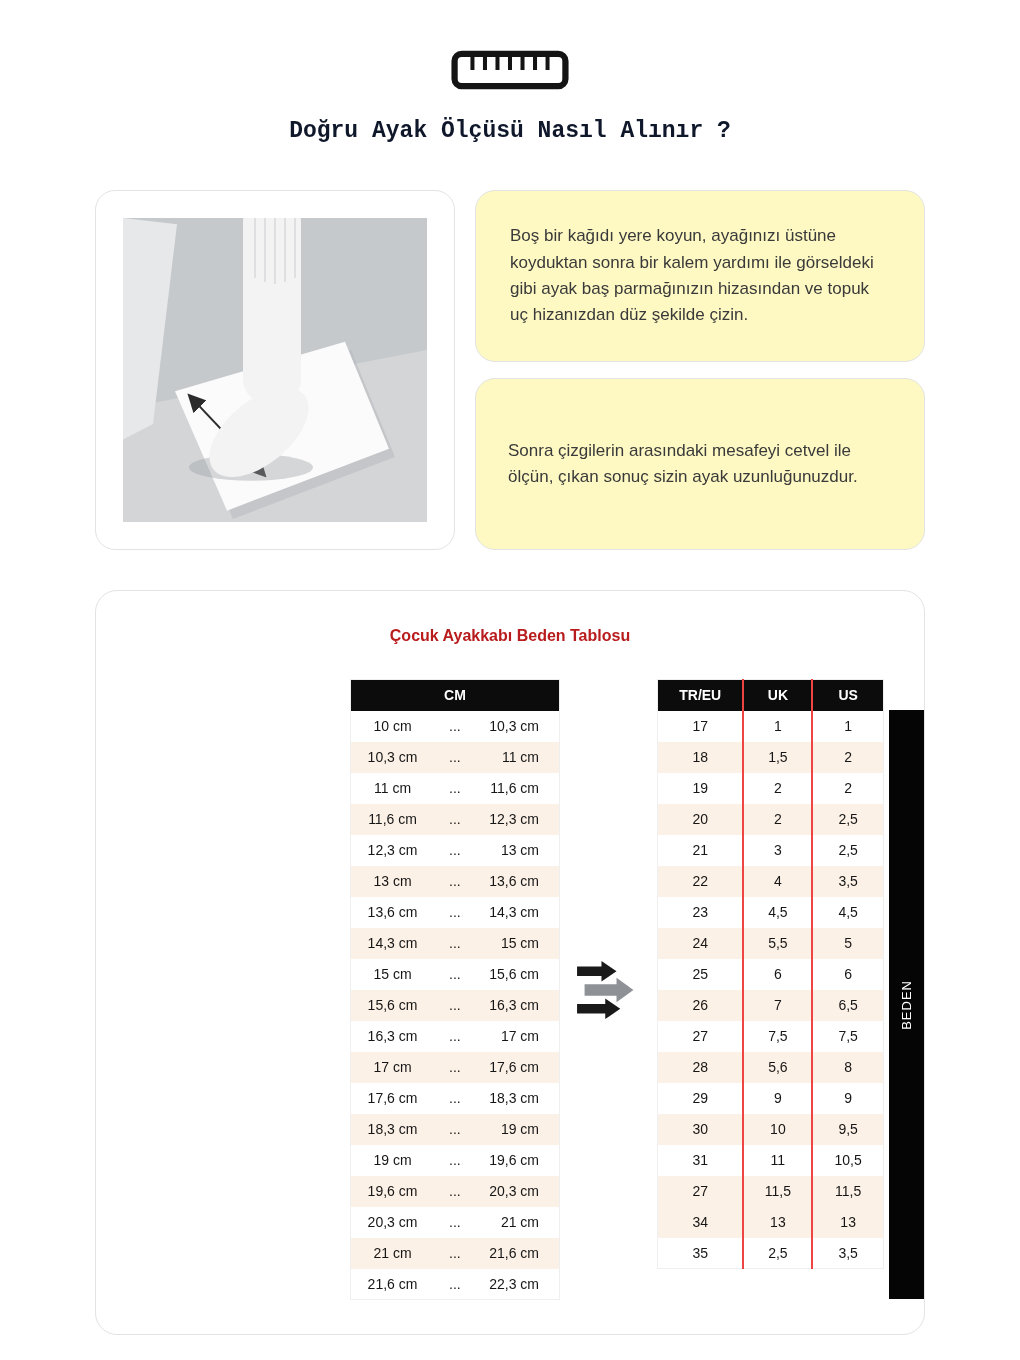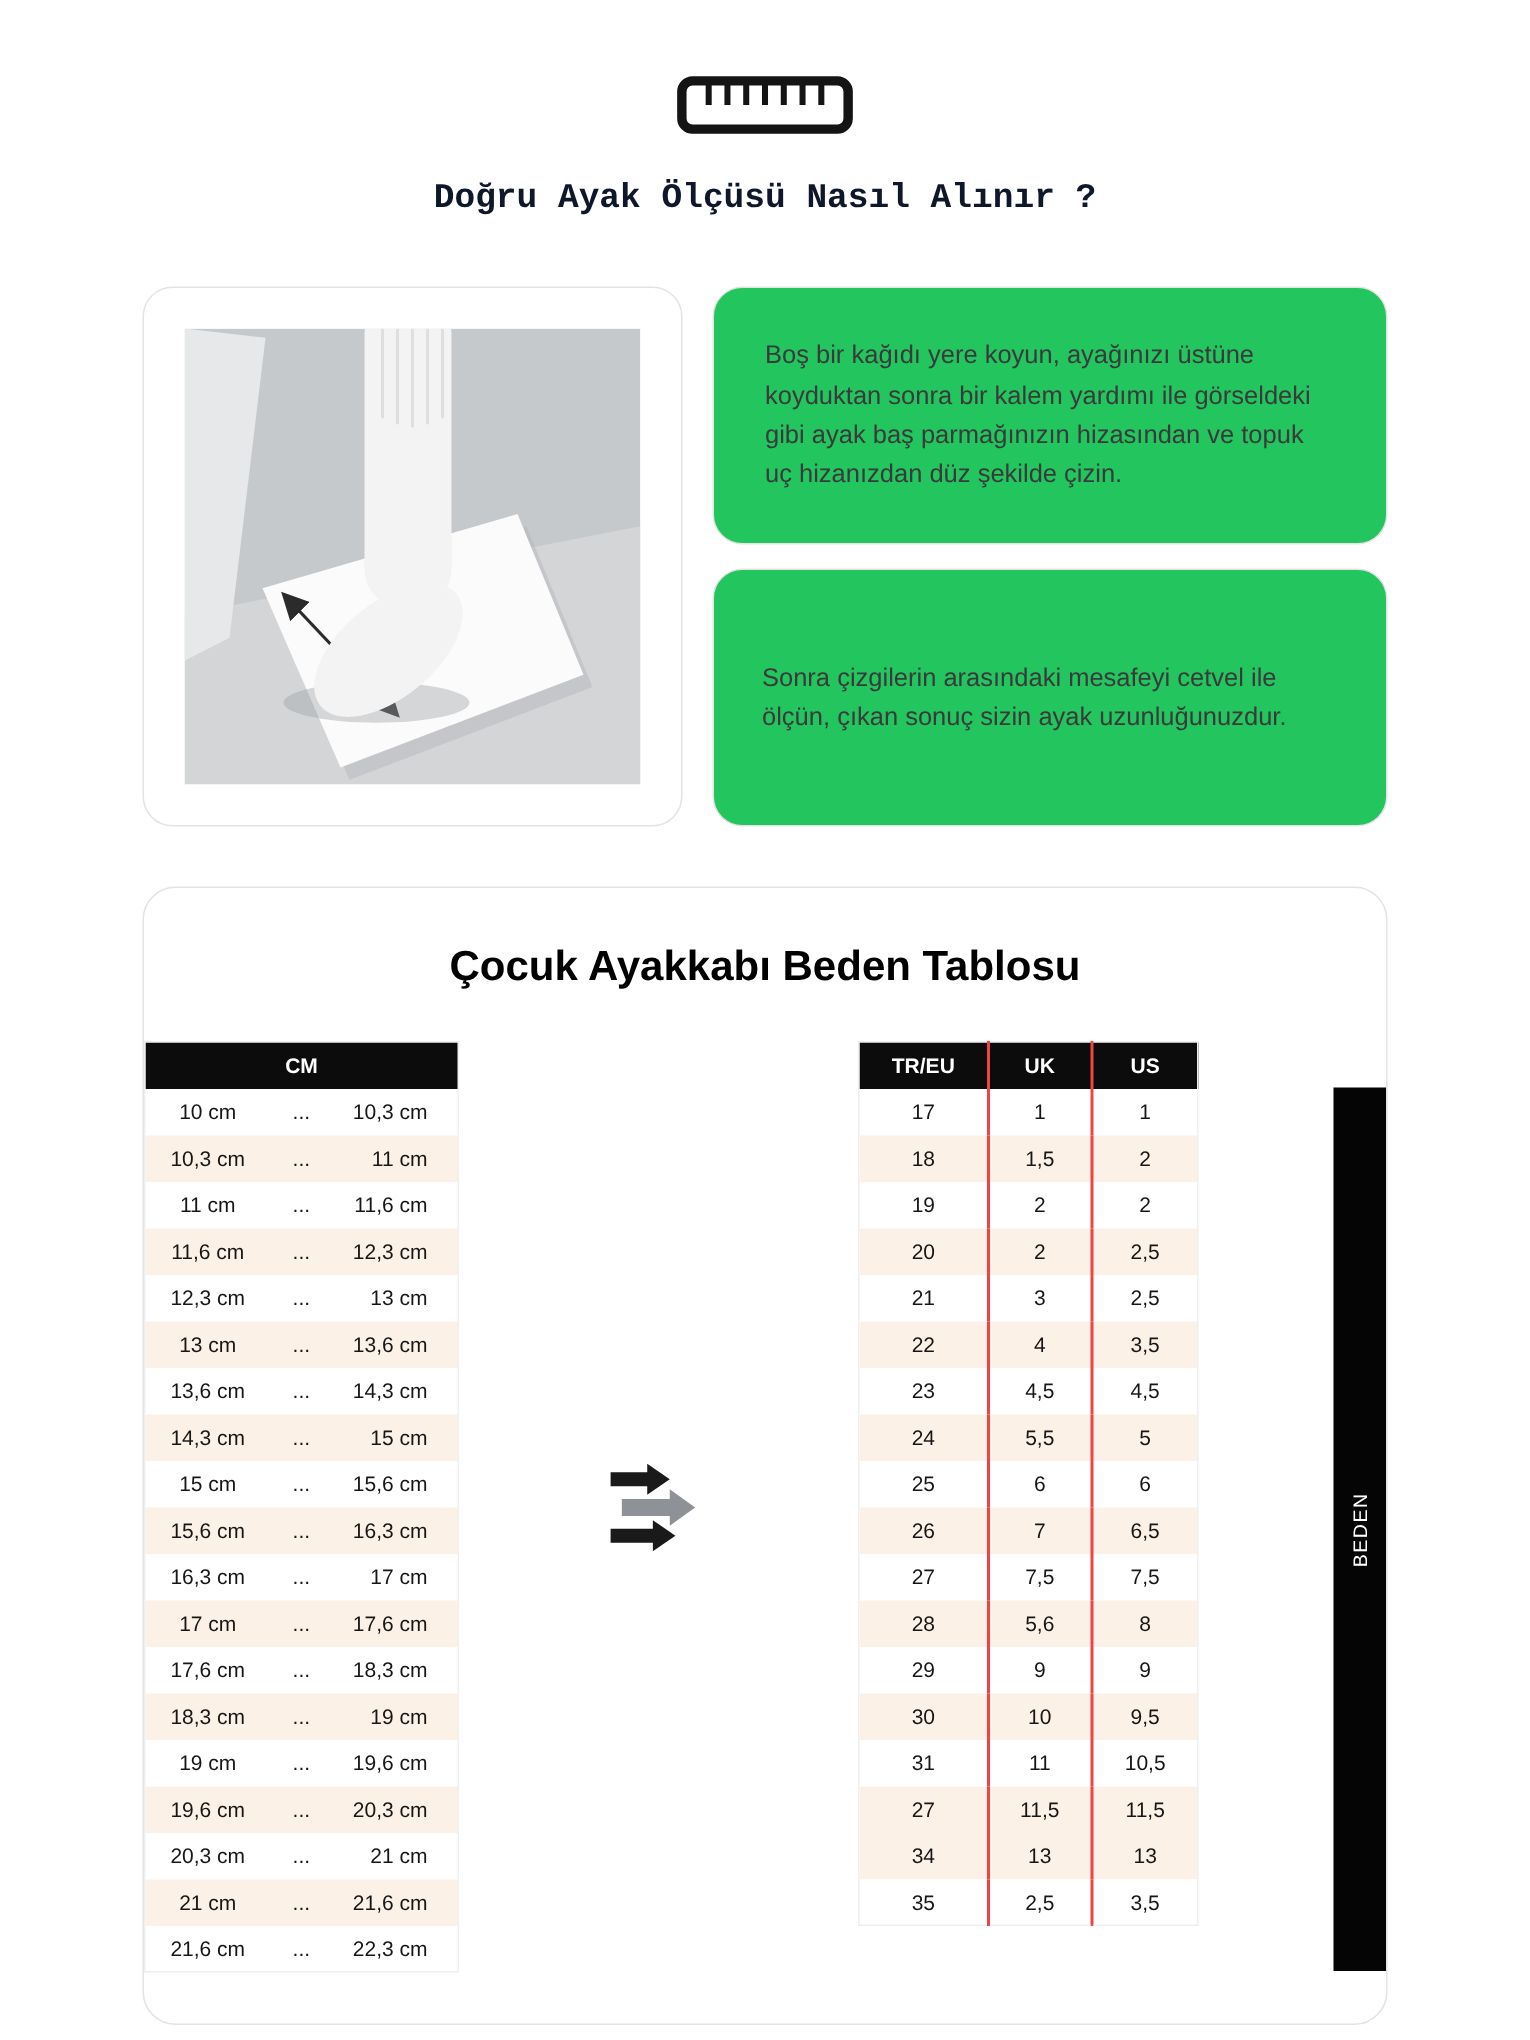--- a/index.html
+++ b/index.html
@@ -13,31 +13,31 @@
 
   
   .how-to { display: flex; gap: 20px; margin: 46px 95px 0; }
   .photo-card { width: 360px; height: 360px; flex: 0 0 360px; border: 1px solid #e3e3e3;
                 border-radius: 20px; padding: 27px; background: #fff; }
   .photo { width: 100%; height: 100%; overflow: hidden; }
   .photo svg { width: 100%; height: 100%; display: block; }
 
   .text-cards { flex: 1; display: flex; flex-direction: column; gap: 16px; }
   .info-card { border: 1px solid #e3e3e3; border-radius: 20px; padding: 22px 34px;
-               font-size: 17px; line-height: 1.55; color: #3a3a3a; background: #22c55e; }
+               font-size: 17px; line-height: 1.55; color: #3a3a3a; background: #fef9c3; }
   .info-card p { margin: 0; }
   .info-card.first { min-height: 172px; display: flex; align-items: center; }
   .info-card.second { flex: 1; display: flex; align-items: center; padding-left: 32px; }
 
   
   .table-card { margin: 40px 95px 38px; border: 1px solid #e3e3e3; border-radius: 22px;
                 padding: 36px 0 34px; background: #fff; }
-  .table-title { text-align: center; font-size: 28px; font-weight: 700; color: #000000; margin: 0 0 34px; }
-
-  .tables { display: flex; justify-content: space-between; align-items: flex-start; }
+  .table-title { text-align: center; font-size: 16px; font-weight: 700; color: #b91c1c; margin: 0 0 34px; }
+
+  .tables { display: flex; justify-content: flex-end; align-items: flex-start; }
   table { border-collapse: collapse; font-size: 14px; color: #161616; }
   th { background: #0c0c0c; color: #ffffff; height: 31px; font-weight: 600; font-size: 14px; text-align: center; }
   td { height: 31px; padding: 0; text-align: center; background: #ffffff; }
   tr.alt td { background: #fcf1e6; }
 
   .cm-table { width: 210px; border: 1px solid #efefef; }
   .cm-table td.from { width: 84px; }
   .cm-table td.sep  { width: 42px; }
   .cm-table td.to   { width: 84px; text-align: right; padding-right: 20px; }
 

